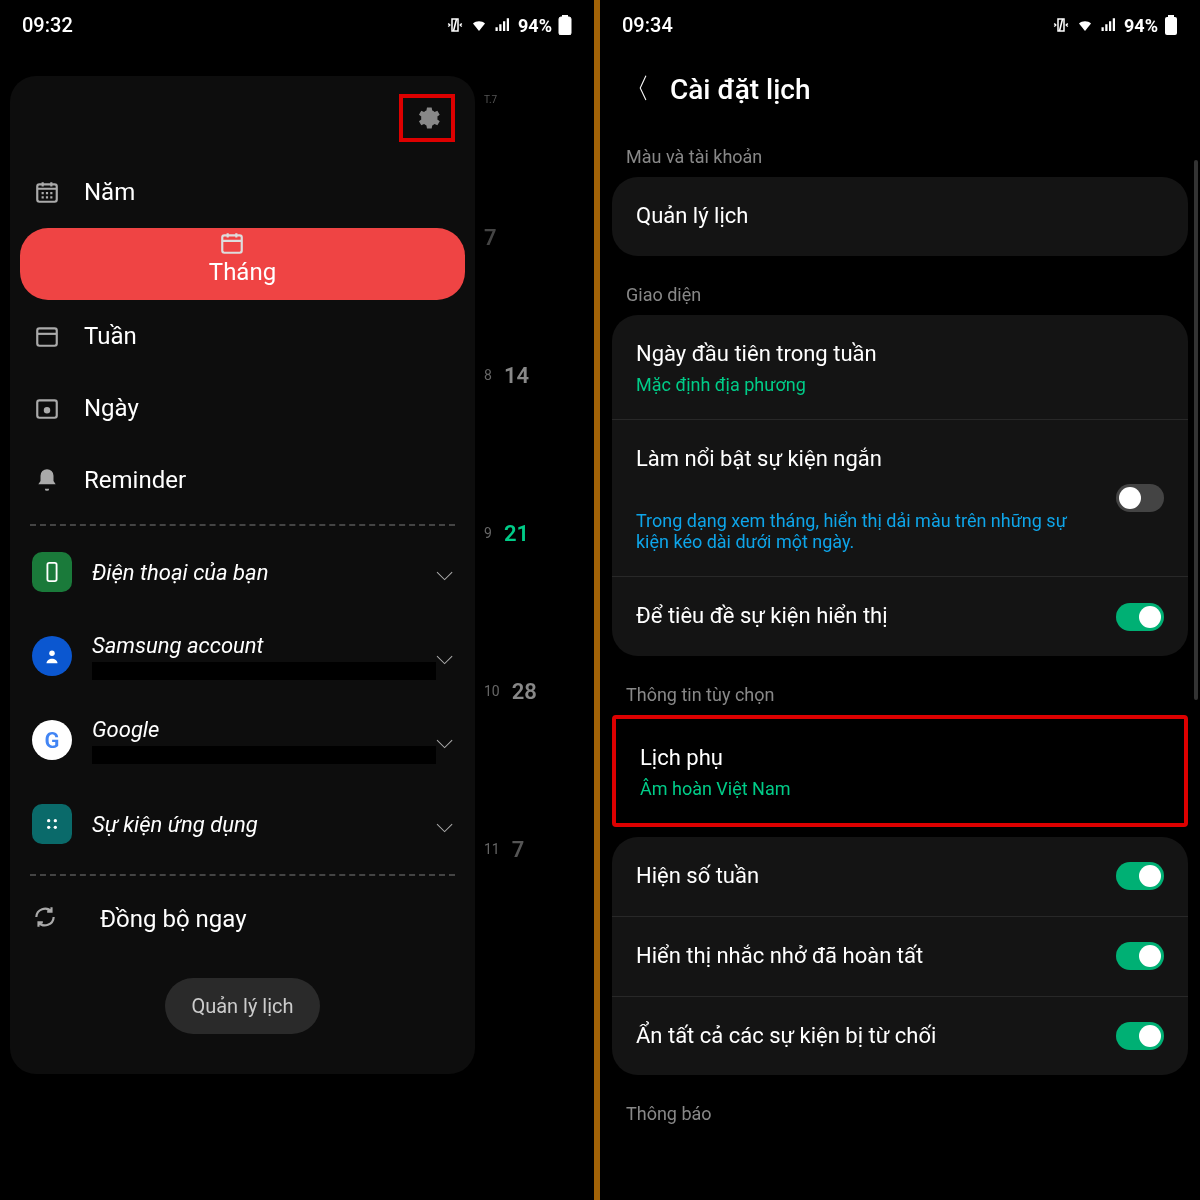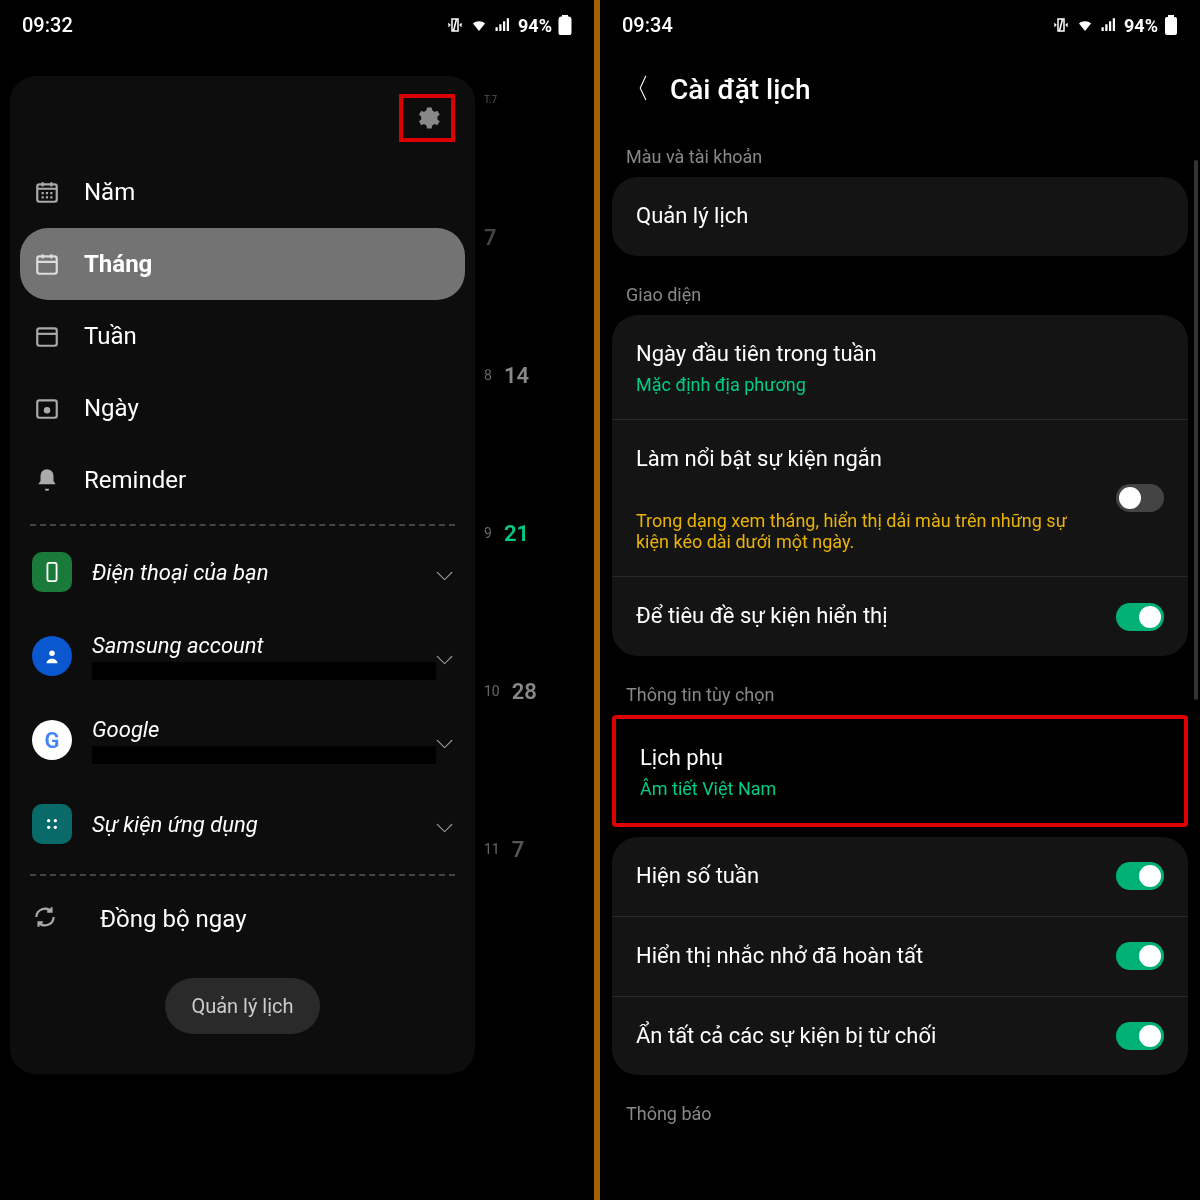--- a/index.html
+++ b/index.html
@@ -6,21 +6,21 @@
 body { background:#000; width:1200px; height:1200px; display:flex; }
 .pane { width:50%; height:100%; background:#000; position:relative; overflow:hidden; }
 .pane-left { border-right:6px solid #a16207; }
 .status-bar { height:50px; display:flex; justify-content:space-between; align-items:center; padding:0 22px; color:#fff; font-size:20px; font-weight:500; }
 .status-right { display:flex; align-items:center; gap:6px; font-size:18px;font-weight:bold; }
 .panel { position:absolute; top:76px; left:10px; width:465px; background:#0d0d0d; border-radius:26px; padding:10px 0 40px 0; }
 .gear-row { display:flex; justify-content:flex-end; padding:8px 20px 14px 0; }
 .gear-box { border:4px solid #d00; padding:6px 10px; }
 .gear-box svg { display:block; }
 .view-item { display:flex; align-items:center; height:72px; padding:0 22px; color:#fff; font-size:24px; }
-.view-item.selected { background:#737373; border-radius:28px; margin:0 10px; padding:0 12px; font-weight:700; }
+.view-item.selected { background:#ef4444; border-radius:28px; margin:0 10px; padding:0 12px; font-weight:400;flex-direction:column; }
 .view-icon { width:30px; height:30px; margin-right:22px; color:#aaa; display:flex; align-items:center; justify-content:center; }
 .dashed-divider { border:none; border-top:2px dashed #444; margin:8px 20px 4px 20px; }
 .acct-item { display:flex; align-items:center; height:84px; padding:0 22px; }
 .acct-icon { width:40px; height:40px; border-radius:10px; margin-right:20px; display:flex; align-items:center; justify-content:center; }
 .acct-icon.phone { background:#1a7a3a; }
 .acct-icon.samsung { background:#0b57d0; border-radius:50%; }
 .acct-icon.google { background:#fff; border-radius:50%; font-weight:600; color:#4285f4; font-size:22px; }
 .acct-icon.apps { background:#0a6a6a; }
 .acct-text { flex:1; color:#fff; font-size:22px;font-style:italic; }
 .acct-sub { height:18px; background:#000; margin-top:4px; }
@@ -37,21 +37,21 @@
 .header { display:flex; align-items:center; padding:20px 22px; color:#fff; }
 .back-chevron { font-size:28px; margin-right:20px; font-weight:300; }
 .header-title { font-size:28px; font-weight:500; }
 .section-label { color:#888; font-size:18px; padding:18px 26px 10px 26px; }
 .card { background:#141414; border-radius:26px; margin:0 12px 10px 12px; overflow:hidden; }
 .setting-row { padding:24px 24px; display:flex; align-items:center; border-bottom:1px solid #282828; }
 .setting-row:last-child { border-bottom:none; }
 .setting-text { flex:1; }
 .setting-title { color:#fff; font-size:22px; line-height:1.4; }
 .setting-sub { color:#0c8; font-size:18px; margin-top:4px; }
-.setting-sub.gray { color:#eab308;margin-top:36px; }
+.setting-sub.gray { color:#0ea5e9;margin-top:36px; }
 .toggle { width:48px; height:28px; border-radius:14px; position:relative; flex-shrink:0; margin-left:12px; }
 .toggle.on { background:#00b074; }
 .toggle.off { background:#444; }
 .toggle::after { content:""; position:absolute; width:22px; height:22px; border-radius:50%; background:#fff; top:3px; }
 .toggle.on::after { right:3px; }
 .toggle.off::after { left:3px; }
 .highlight-card { border:4px solid #d00; border-radius:4px; margin:0 12px 10px 12px; }
 .highlight-card .setting-row { background:#000; border:none; }
 .scroll-track { position:absolute; right:2px; top:160px; width:4px; height:540px; background:#333; border-radius:2px; }
 </style>
@@ -280,21 +280,21 @@
       <div class="toggle on"></div>
     </div>
   </div>
 
   <div class="section-label">Thông tin tùy chọn</div>
 
   <div class="highlight-card">
     <div class="setting-row">
       <div class="setting-text">
         <div class="setting-title">Lịch phụ</div>
-        <div class="setting-sub">Âm tiết Việt Nam</div>
+        <div class="setting-sub">Âm hoàn Việt Nam</div>
       </div>
     </div>
   </div>
 
   <div class="card">
     <div class="setting-row">
       <div class="setting-text">
           <div class="setting-title">Hiện số tuần</div>
         </div>
       <div class="toggle on"></div>

